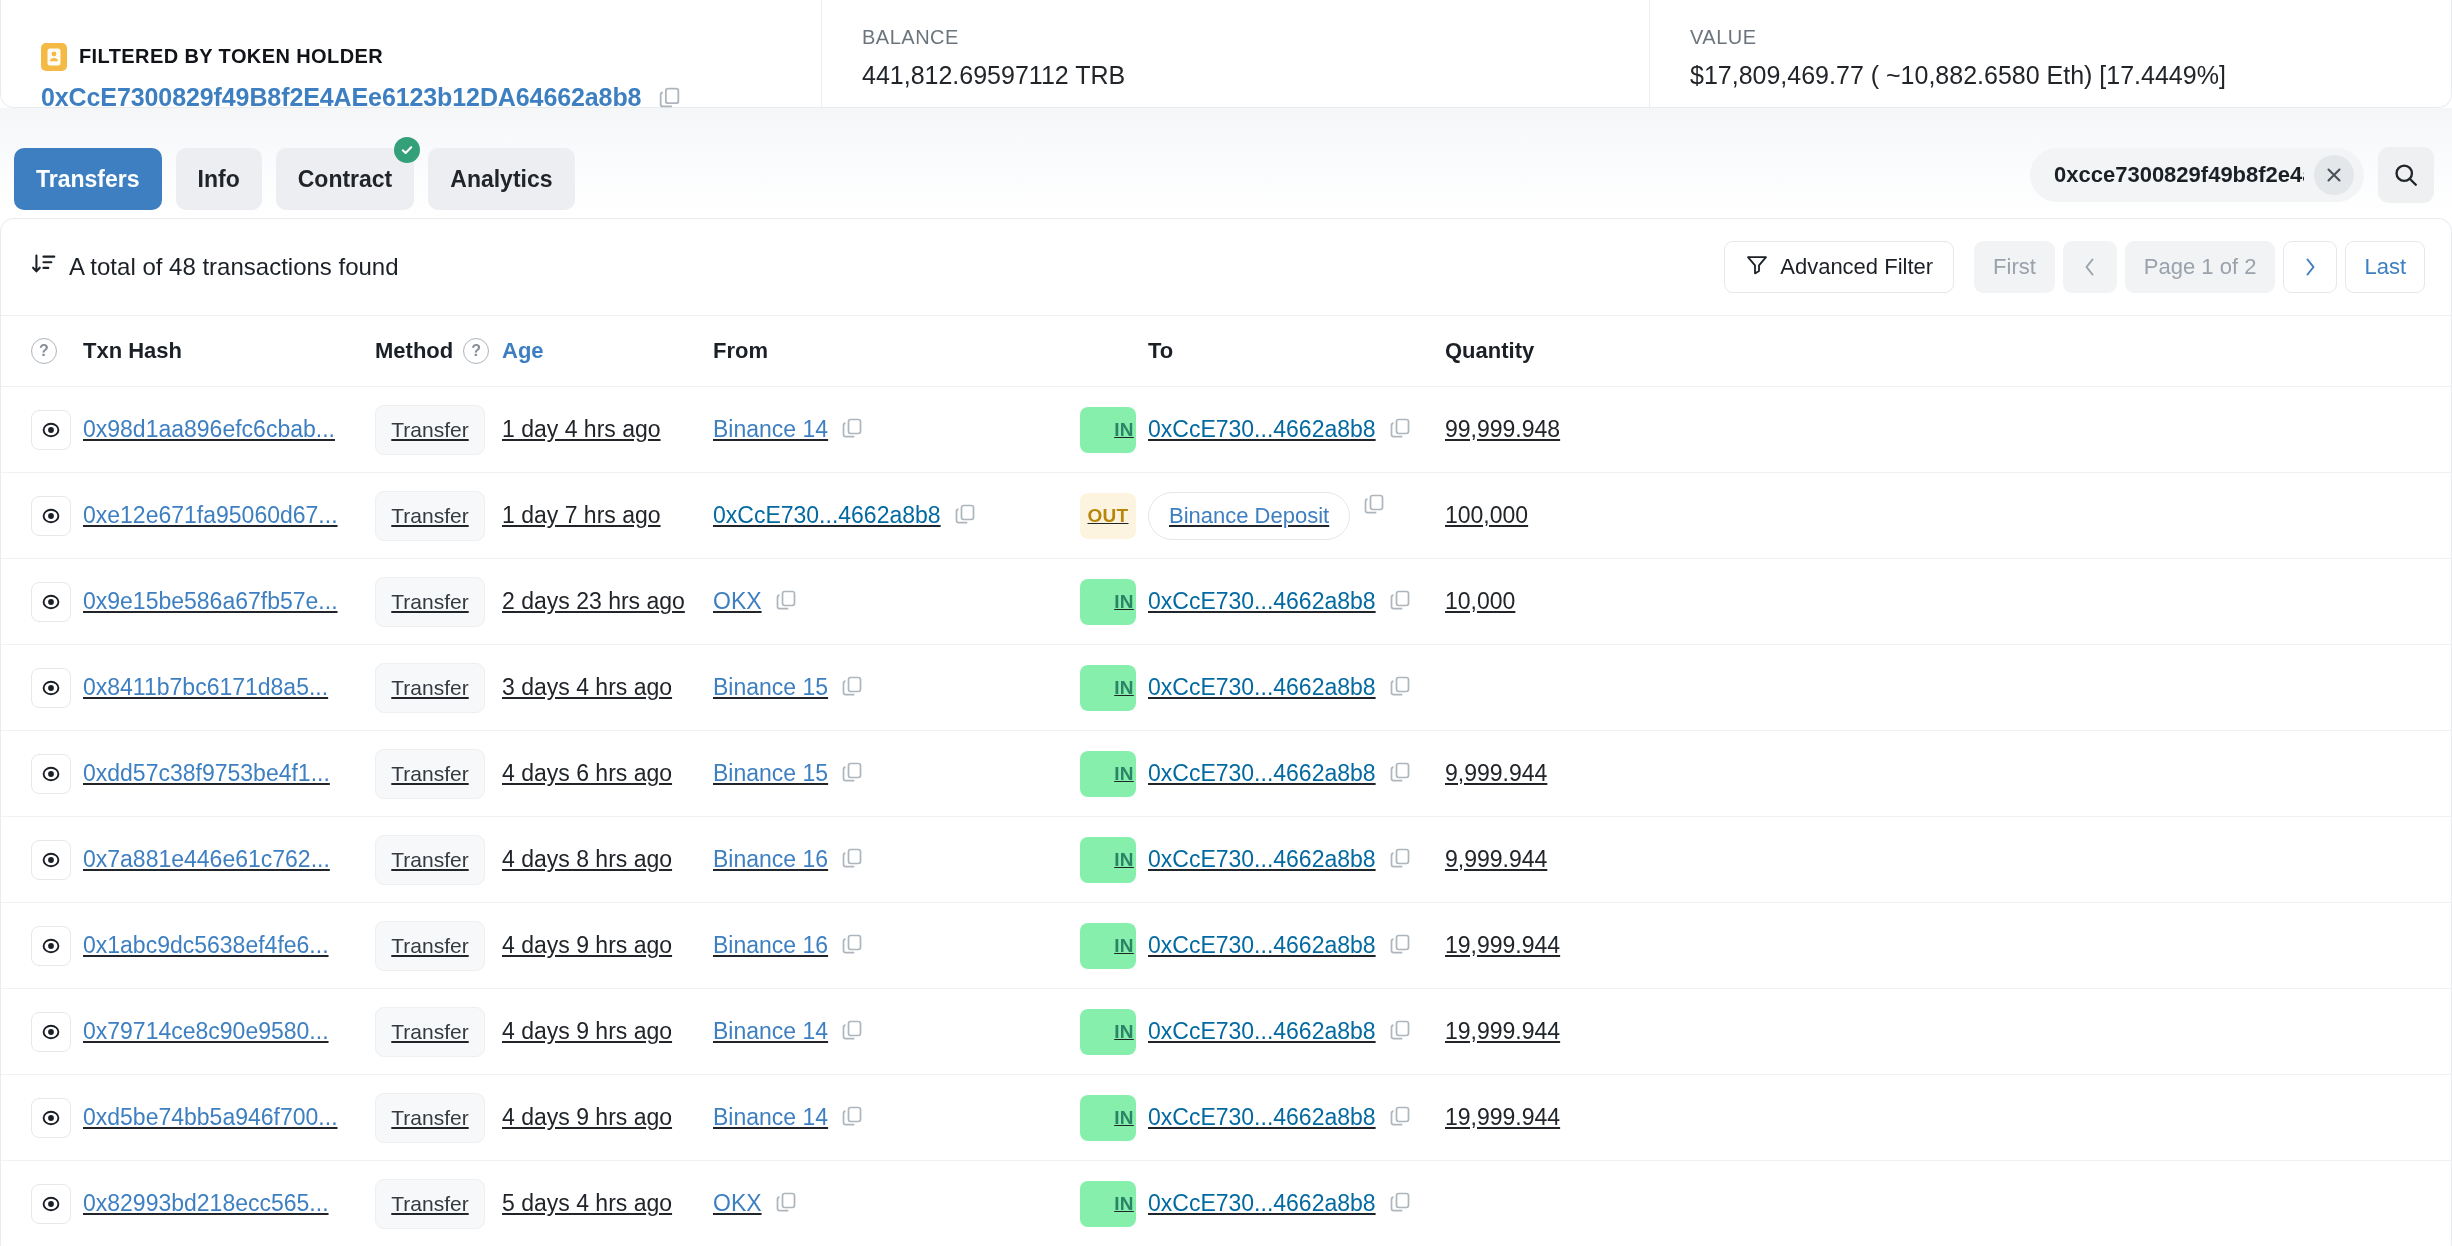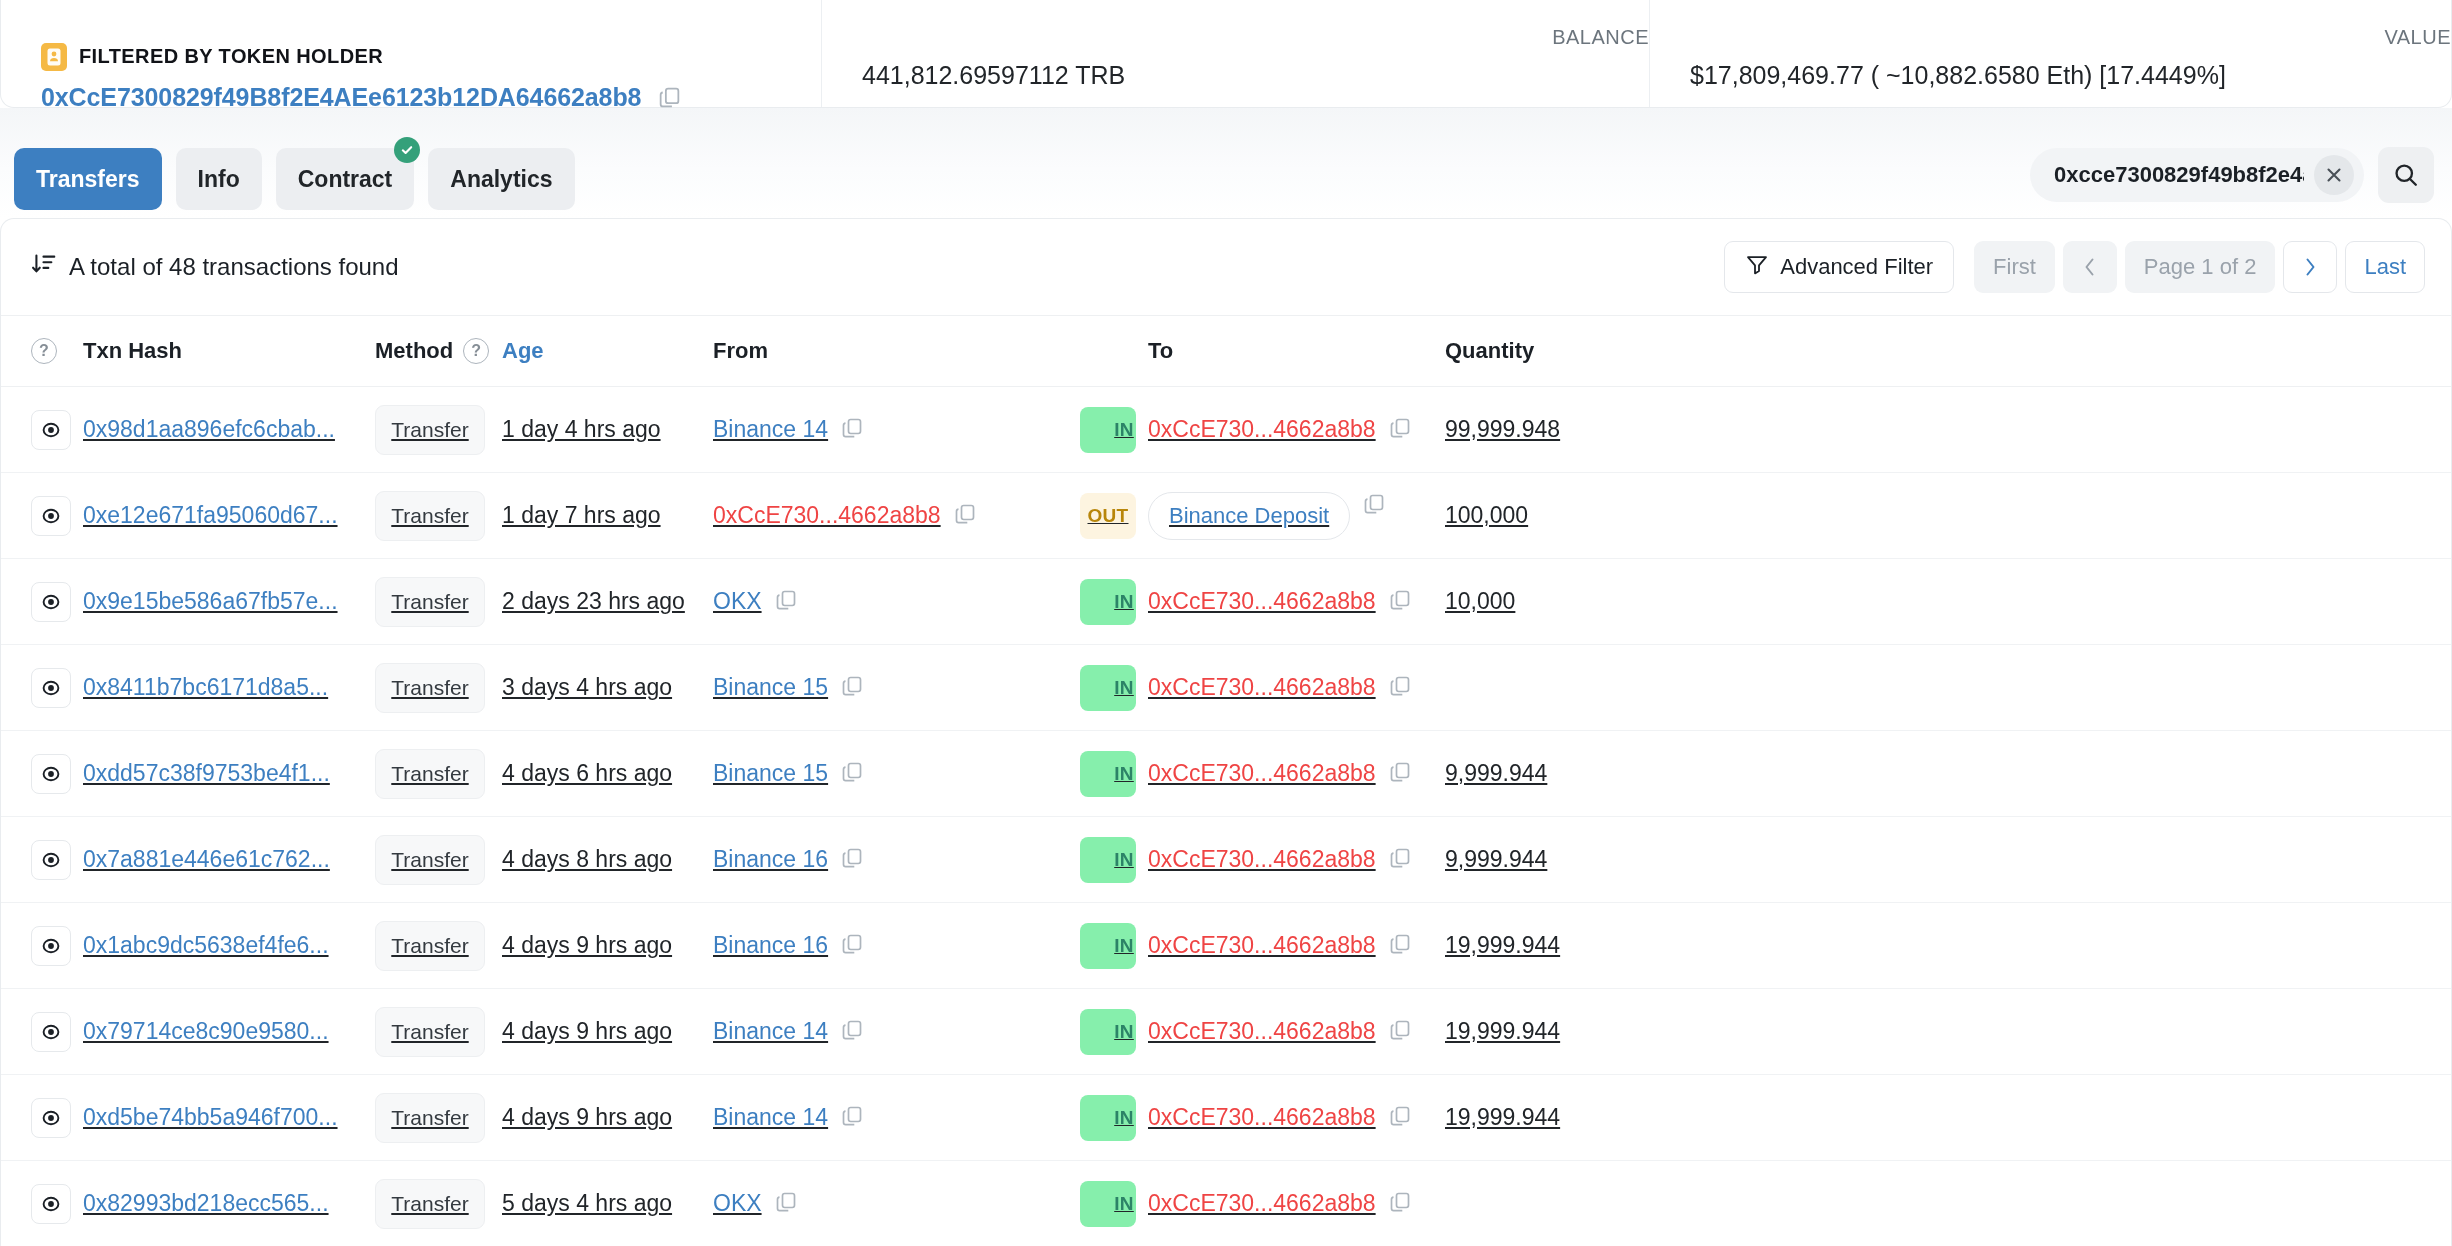--- a/index.html
+++ b/index.html
@@ -62,21 +62,20 @@
     font-weight: bold;
     color: #3d7fc1;
     letter-spacing: -0.1px;
   }
   .small-label {
     font-size: 20px;
     color: #6c757d;
     letter-spacing: .5px;
     margin-bottom: 12px;
     font-weight: normal;
-    text-align: right;
   }
   .big-val {
     font-size: 25px;
     color: #212529;
   }
 
   
   .copy-ic { display: inline-block; vertical-align: middle; line-height: 0; cursor: pointer; }
 
   
@@ -261,21 +260,21 @@
   .method-chip {
     width: 110px; height: 50px;
     background: #f7f8f9;
     border: 1px solid #edeff1;
     border-radius: 9px;
     display: flex; align-items: center; justify-content: center;
     font-size: 21px; color: #343a40;
   }
   .cell-inline { display: flex; align-items: flex-start; gap: 12px; }
   .addr-link { color: #3d7fc1; cursor: pointer; }
-  .addr-plain { color: #ef4444; }
+  .addr-plain { color: #0369a1; }
   .dir-chip {
     width: 56px; height: 46px;
     border-radius: 8px;
     display: flex; align-items: center; justify-content: center;
     font-size: 19px; font-weight: bold; letter-spacing: .3px;
   }
   .dir-in  { background: #86efac; color: #2c8367; padding-left: 32px; }
   .dir-out { background: #fdf4e0; color: #b8860b; }
   .tag-pill {
     height: 48px;

